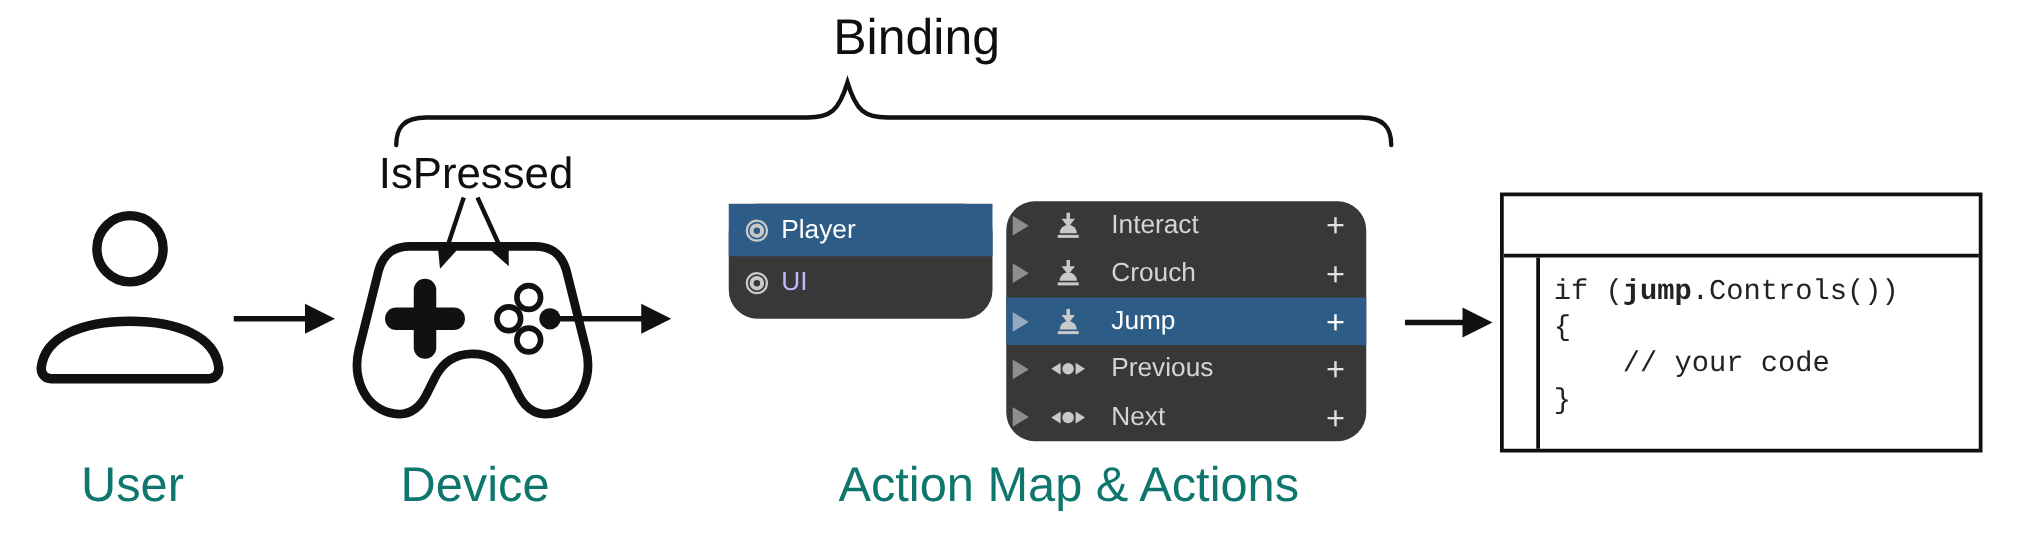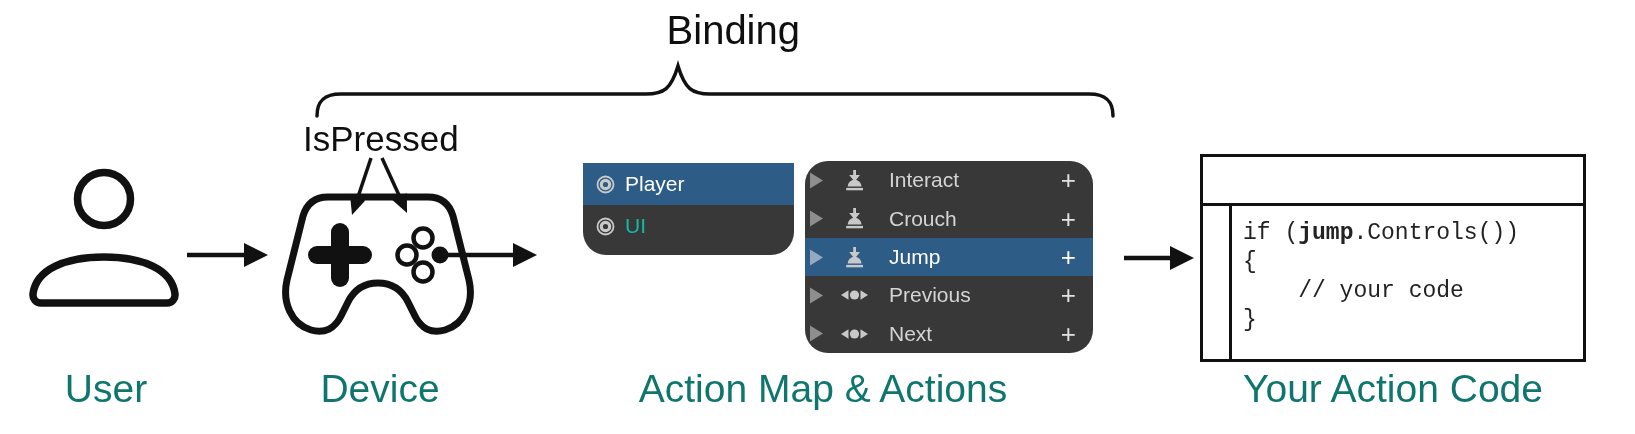--- a/index.html
+++ b/index.html
@@ -7,29 +7,29 @@
     position:relative;width:1635px;height:434px;background:#ffffff;
     font-family:"Liberation Sans", sans-serif;overflow:hidden;
   }
   .overlay{position:absolute;left:0;top:0;width:1635px;height:434px;}
   .diagram-label{position:absolute;color:#0f0f0f;text-align:right;white-space:nowrap;}
   .binding-label{top:8px;left:560px;width:240px;font-size:40px;}
   .controls-label{top:119px;left:303px;width:155px;font-size:35px;}
   .caption{position:absolute;top:367px;color:#0f766e;text-align:center;font-size:39px;white-space:nowrap;}
   .caption-user{left:26px;width:160px;}
   .caption-device{left:280px;width:200px;}
-  .caption-actionmap{left:573px;width:500px;}
+  .caption-actionmap{left:605px;width:500px;}
   .caption-code{left:1153px;width:480px;}
 
   
   .panel{position:absolute;background:var(--panel-dark,#383838);border-radius:23px;}
   .action-map-panel{left:583px;top:163px;width:211px;height:92px;}
   .map-row{height:42px;display:flex;align-items:center;padding-left:13px;box-sizing:border-box;}
   .map-row.selected{background:var(--sel-blue,#2D5C87);}
-  .map-row .row-label{margin-left:10px;font-size:21px;color:#14b8a6;}
+  .map-row .row-label{margin-left:10px;font-size:21px;color:#c4b5fd;}
   .map-row.selected .row-label{color:#FFFFFF;}
 
   .actions-panel{left:805px;top:161px;width:288px;height:192px;display:flex;flex-direction:column;}
   .action-row{flex:1;display:flex;align-items:center;padding:0 17px 0 5px;box-sizing:border-box;}
   .action-row.selected{background:var(--sel-blue,#2D5C87);}
   .action-row .row-label{margin-left:21px;font-size:21px;color:#D4D4D4;}
   .action-row.selected .row-label{color:#FFFFFF;}
   .action-row .foldout{display:flex;align-items:center;}
   .action-row .type-icon{margin-left:18px;width:27px;display:flex;justify-content:center;align-items:center;}
   .add-btn{margin-left:auto;font-size:26px;color:#E2E2E2;line-height:1;}
@@ -206,15 +206,14 @@
 
   <div class="code-box">
     <div class="code-titlebar"></div>
     <div class="code-gutter"></div>
     <div class="code-content" id="code-content"><div><span>if (</span><b>jump</b><span>.Controls())</span></div><div><span>{</span></div><div><span>    // your code</span></div><div><span>}</span></div></div>
   </div>
 
   <div class="caption caption-user">User</div>
   <div class="caption caption-device">Device</div>
   <div class="caption caption-actionmap">Action Map &amp; Actions</div>
-  <div class="caption caption-code">Your Action Code</div>
 
 </div>
 
 </body></html>

